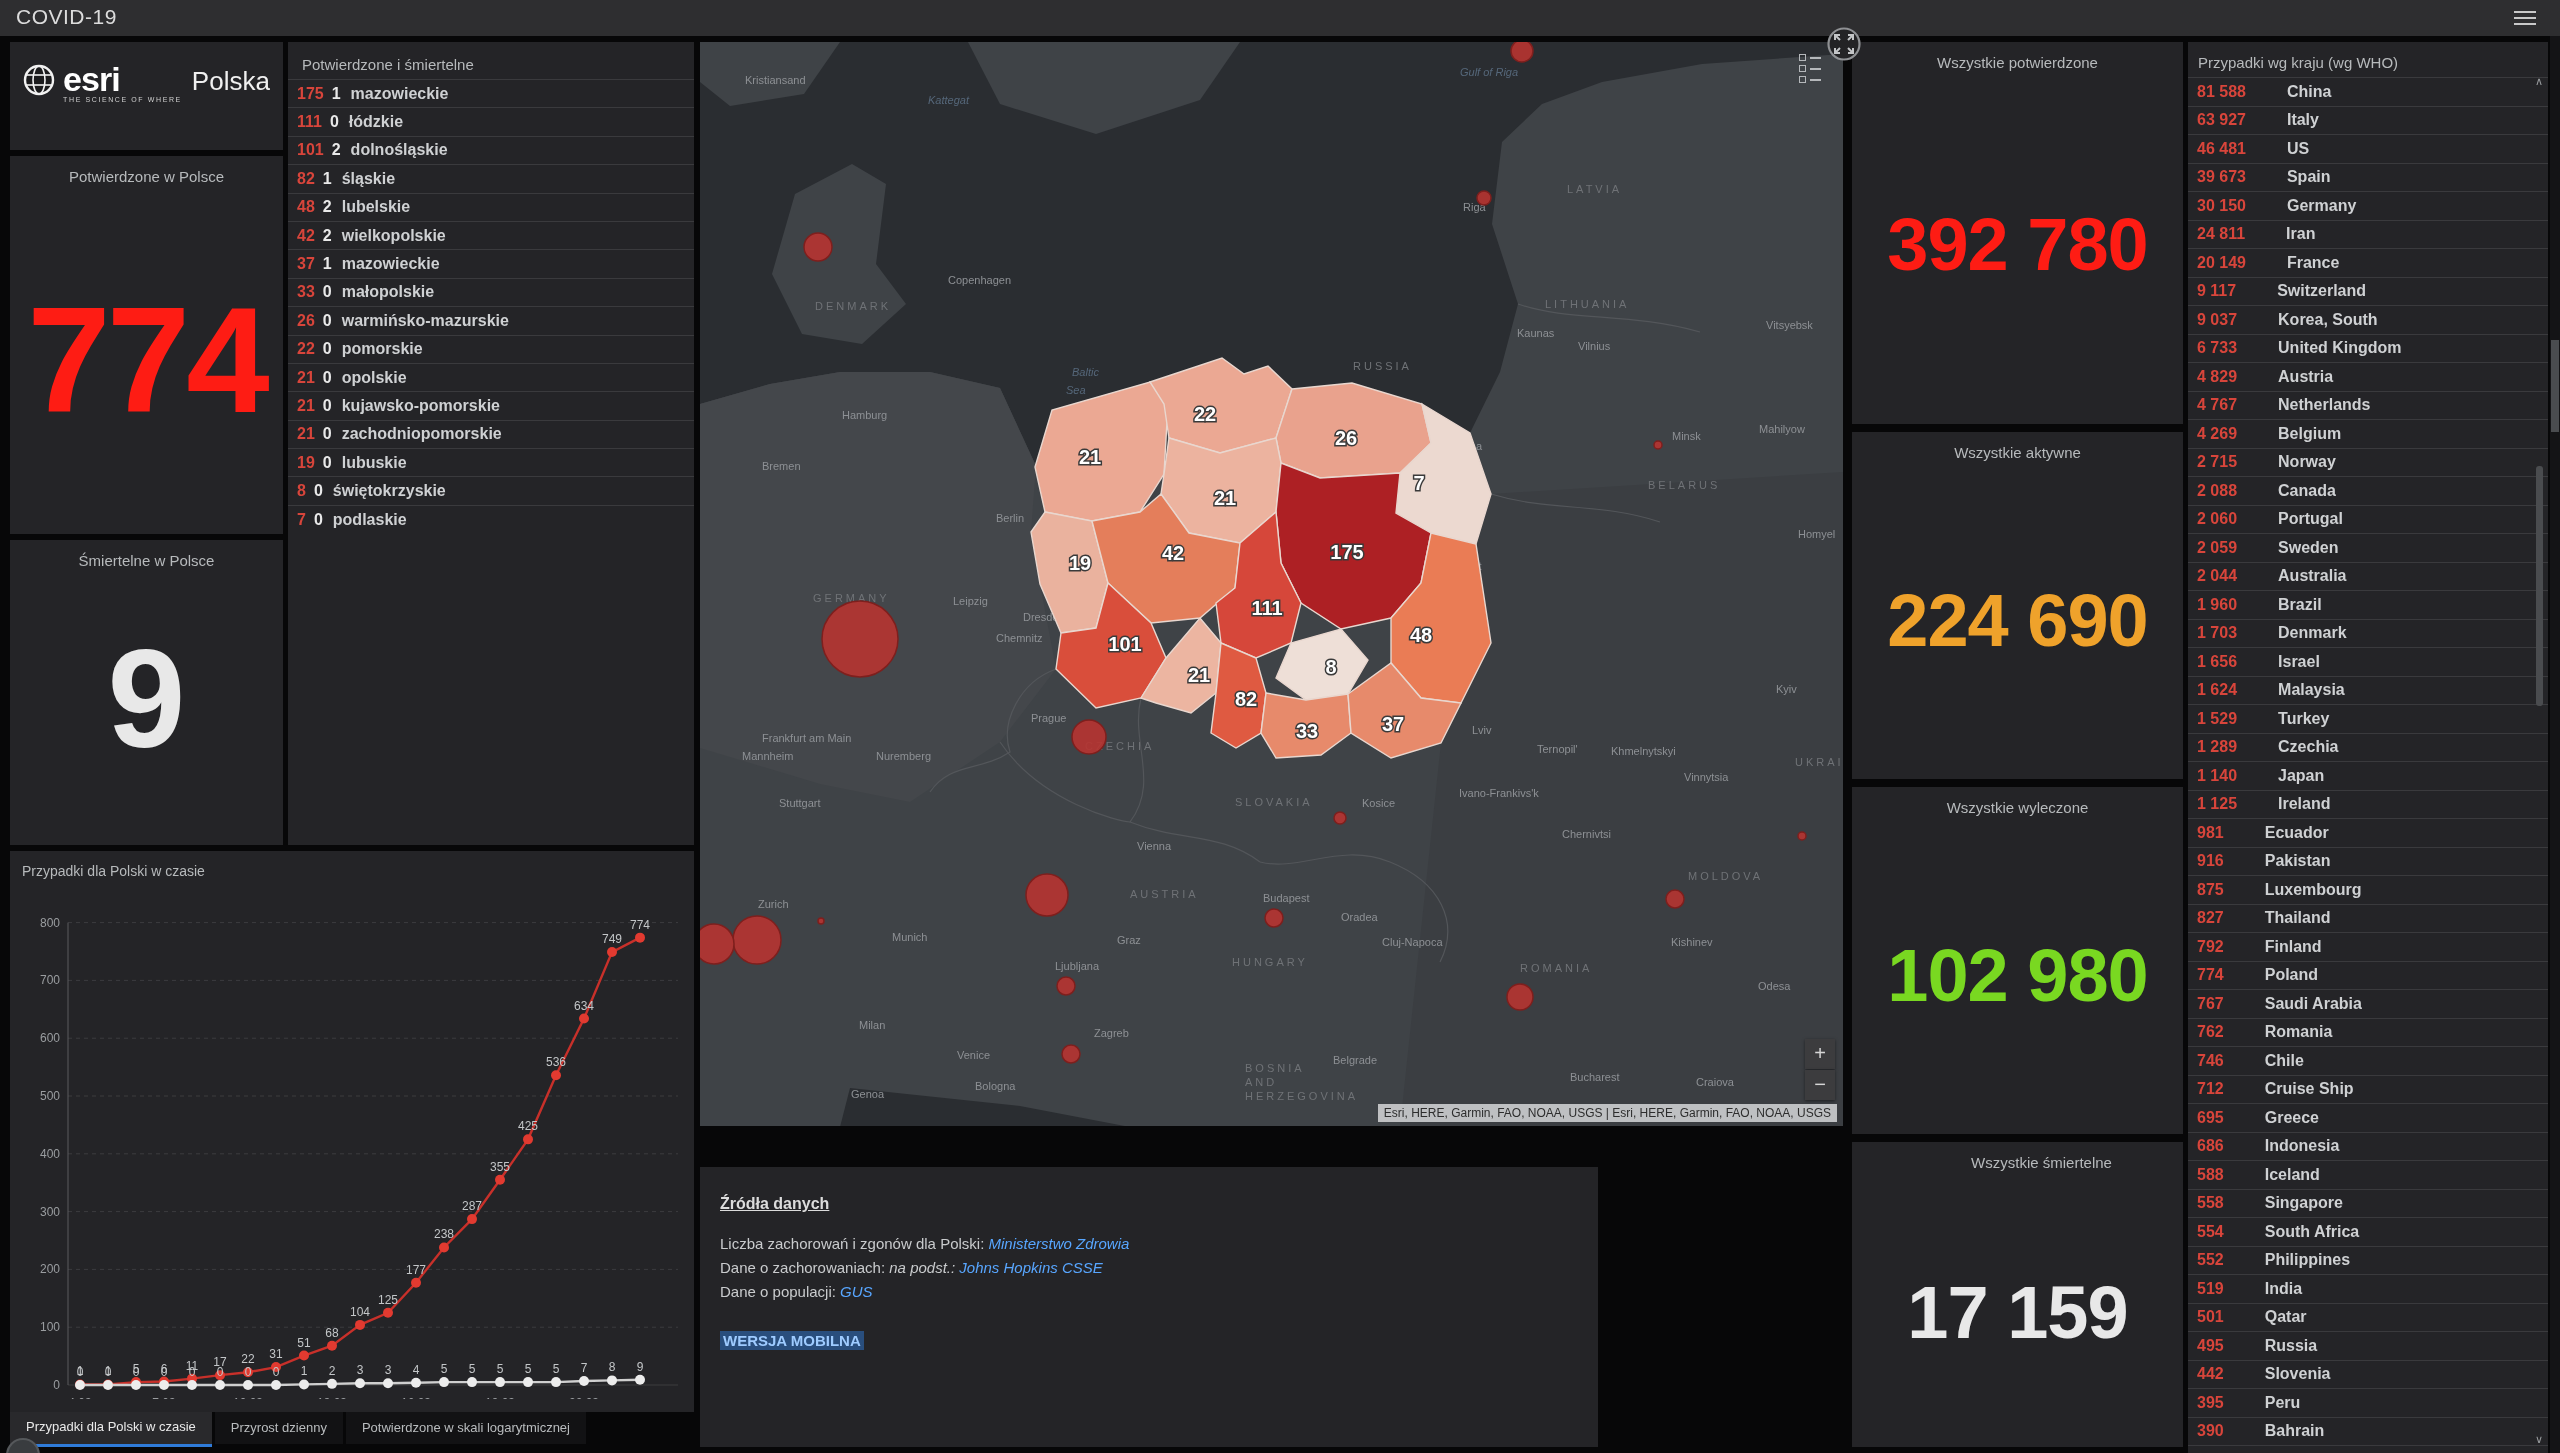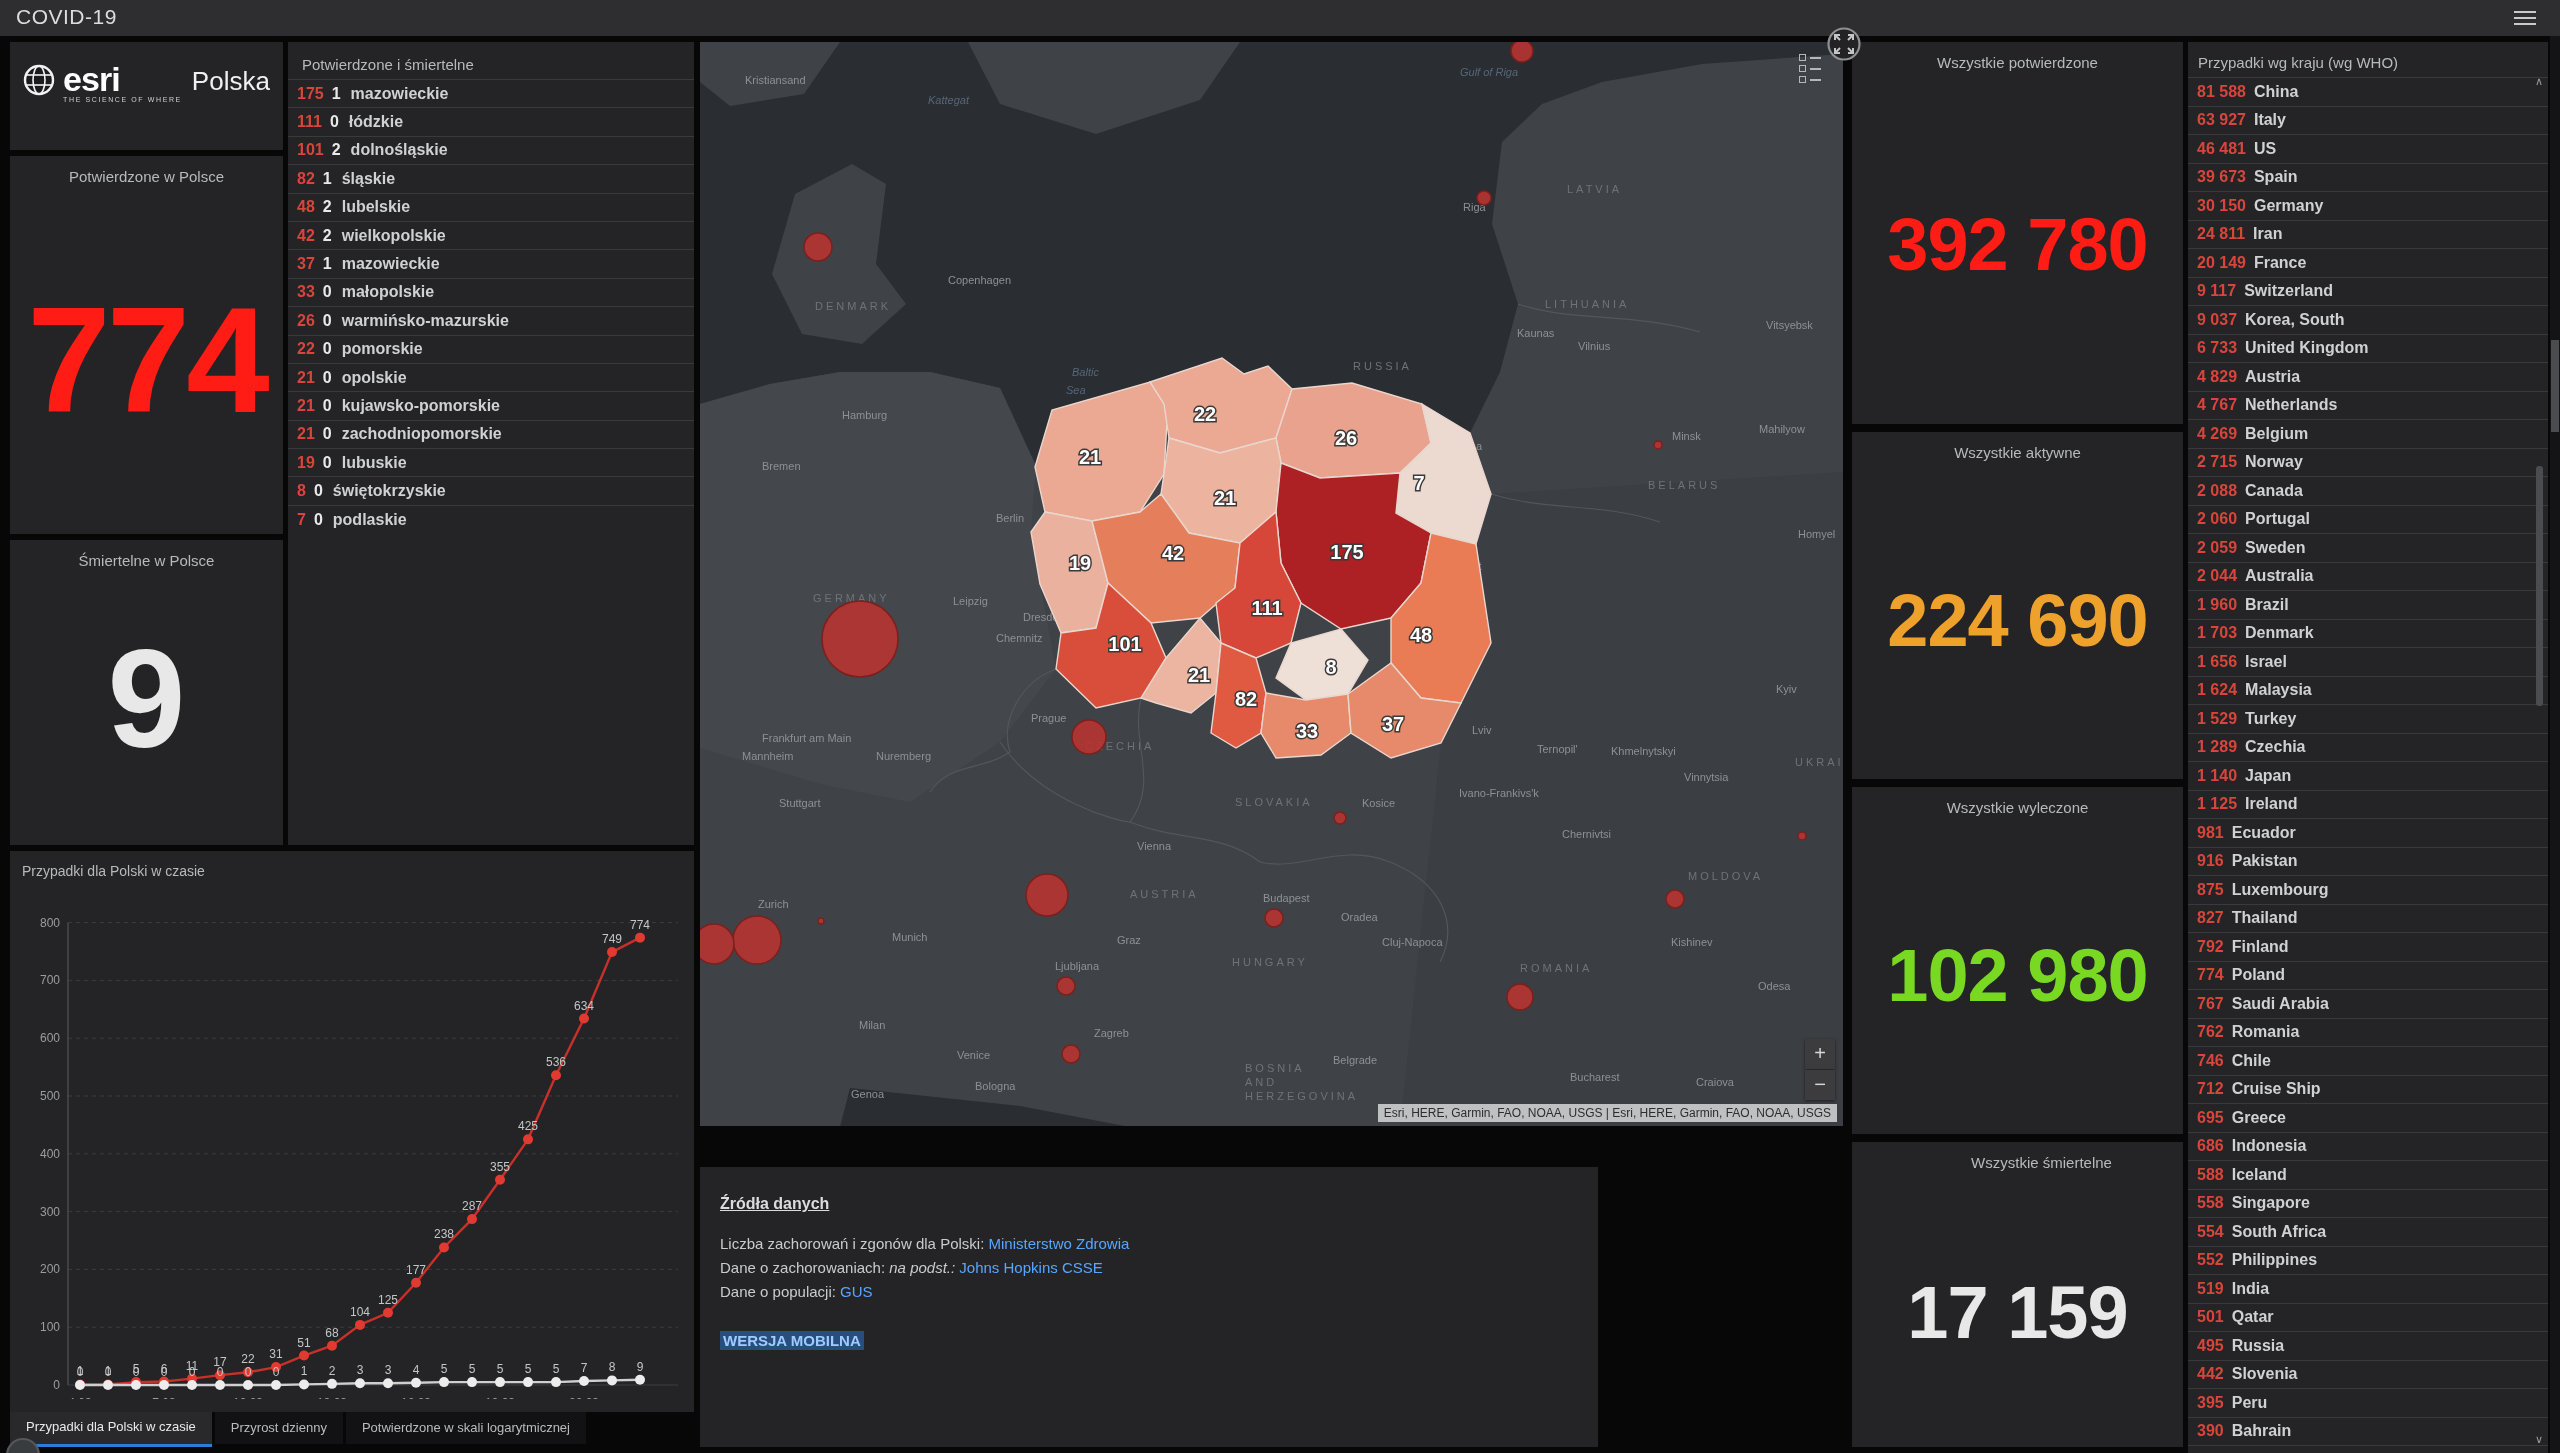--- a/index.html
+++ b/index.html
@@ -58,39 +58,39 @@
   #legend-icon .li-row{display:flex;align-items:center;margin-bottom:4px;}
   #legend-icon .li-sq{width:5px;height:5px;border:1px solid #b5b8bb;margin-right:4px;}
   #legend-icon .li-ln{flex:1;height:2px;background:#b5b8bb;}
   #expand-btn{position:absolute;left:1826px;top:26px;width:36px;height:36px;z-index:50;cursor:pointer;}
 
   
   #sources-panel{left:700px;top:1167px;width:898px;height:280px;padding:28px 20px;font-size:15px;color:#c9cbcd;}
   #sources-panel h3{margin:0 0 20px 0;font-size:16px;font-weight:bold;color:#dcdcdc;
                     text-decoration:underline;}
   #sources-panel .src-line{margin:3px 0;line-height:21px;}
-  #sources-panel .lnk{color:#58a6ff;cursor:pointer;}
+  #sources-panel .lnk{color:#58a6ff;font-style:italic;cursor:pointer;}
   #sources-panel em{color:#c9cbcd;}
   #mobile-link{display:inline-block;margin-top:26px;background:rgba(45,113,196,.55);color:#9ecbff;
                font-size:15px;font-weight:bold;padding:1px 3px;cursor:pointer;}
   #update-panel{left:1603px;top:1167px;width:240px;height:280px;}
   #update-panel .upd-value{margin-top:18px;text-align:center;font-size:17px;color:#d9d9d9;}
 
   
   .stat-panel{left:1852px;width:331px;}
   #stat-0{top:42px;height:382px;}
   #stat-1{top:432px;height:347px;}
   #stat-2{top:787px;height:347px;}
   #stat-3{top:1142px;height:305px;padding-left:48px;}
   .stat-value{position:absolute;left:0;width:100%;text-align:center;top:42%;
               font-size:74px;font-weight:bold;letter-spacing:-1px;}
 
   
   #country-panel{left:2188px;top:42px;width:360px;height:1411px;overflow:hidden;}
-  #country-panel .list-row{height:27.5px;}
+  #country-panel .list-row{height:27.5px;gap:33px;}
   #country-scrollbar{position:absolute;right:3px;top:34px;width:12px;height:1370px;}
   #country-scrollbar .arrow{position:absolute;left:0;width:12px;height:12px;color:#9a9da0;
        font-size:11px;line-height:10px;text-align:center;cursor:pointer;}
   #country-scrollbar .thumb{position:absolute;left:3px;top:390px;width:7px;height:240px;
        background:#4a4c4f;border-radius:3px;cursor:pointer;}
 
   
   #page-scrollbar{position:absolute;right:0;top:36px;width:10px;height:1417px;background:#141416;}
   #page-scrollbar .thumb{position:absolute;left:1px;top:304px;width:8px;height:92px;background:#4a4c4f;}
 

